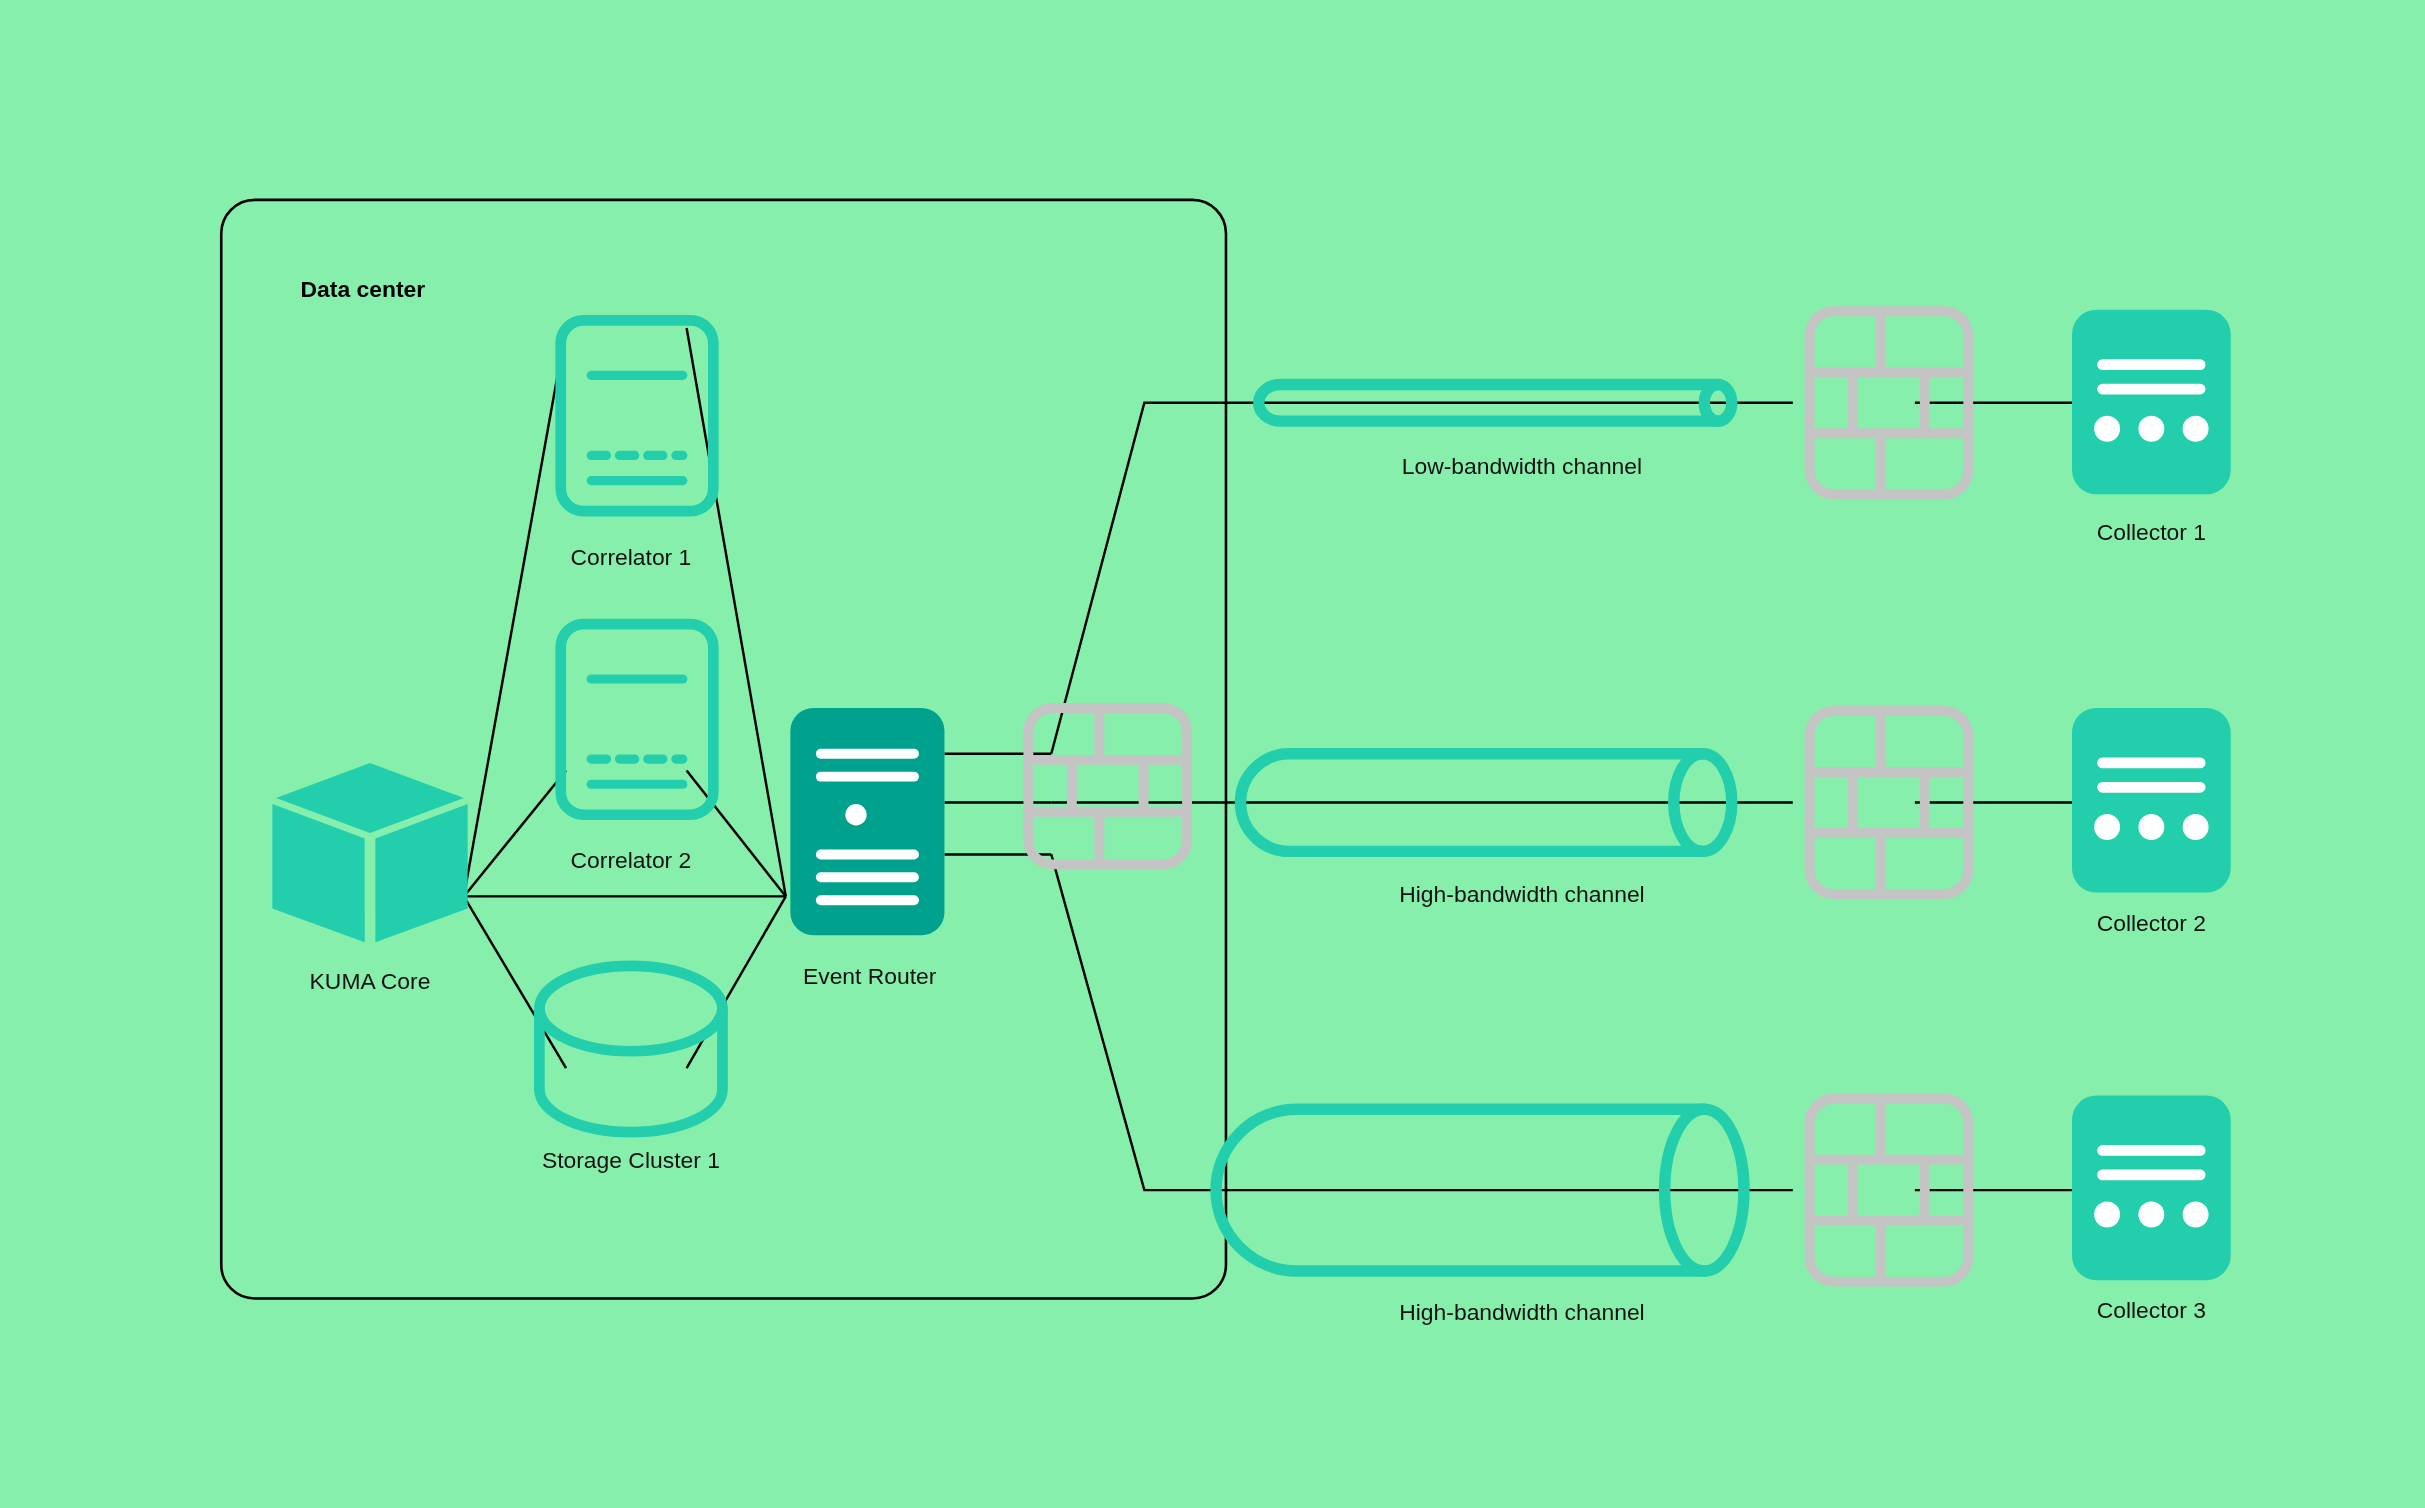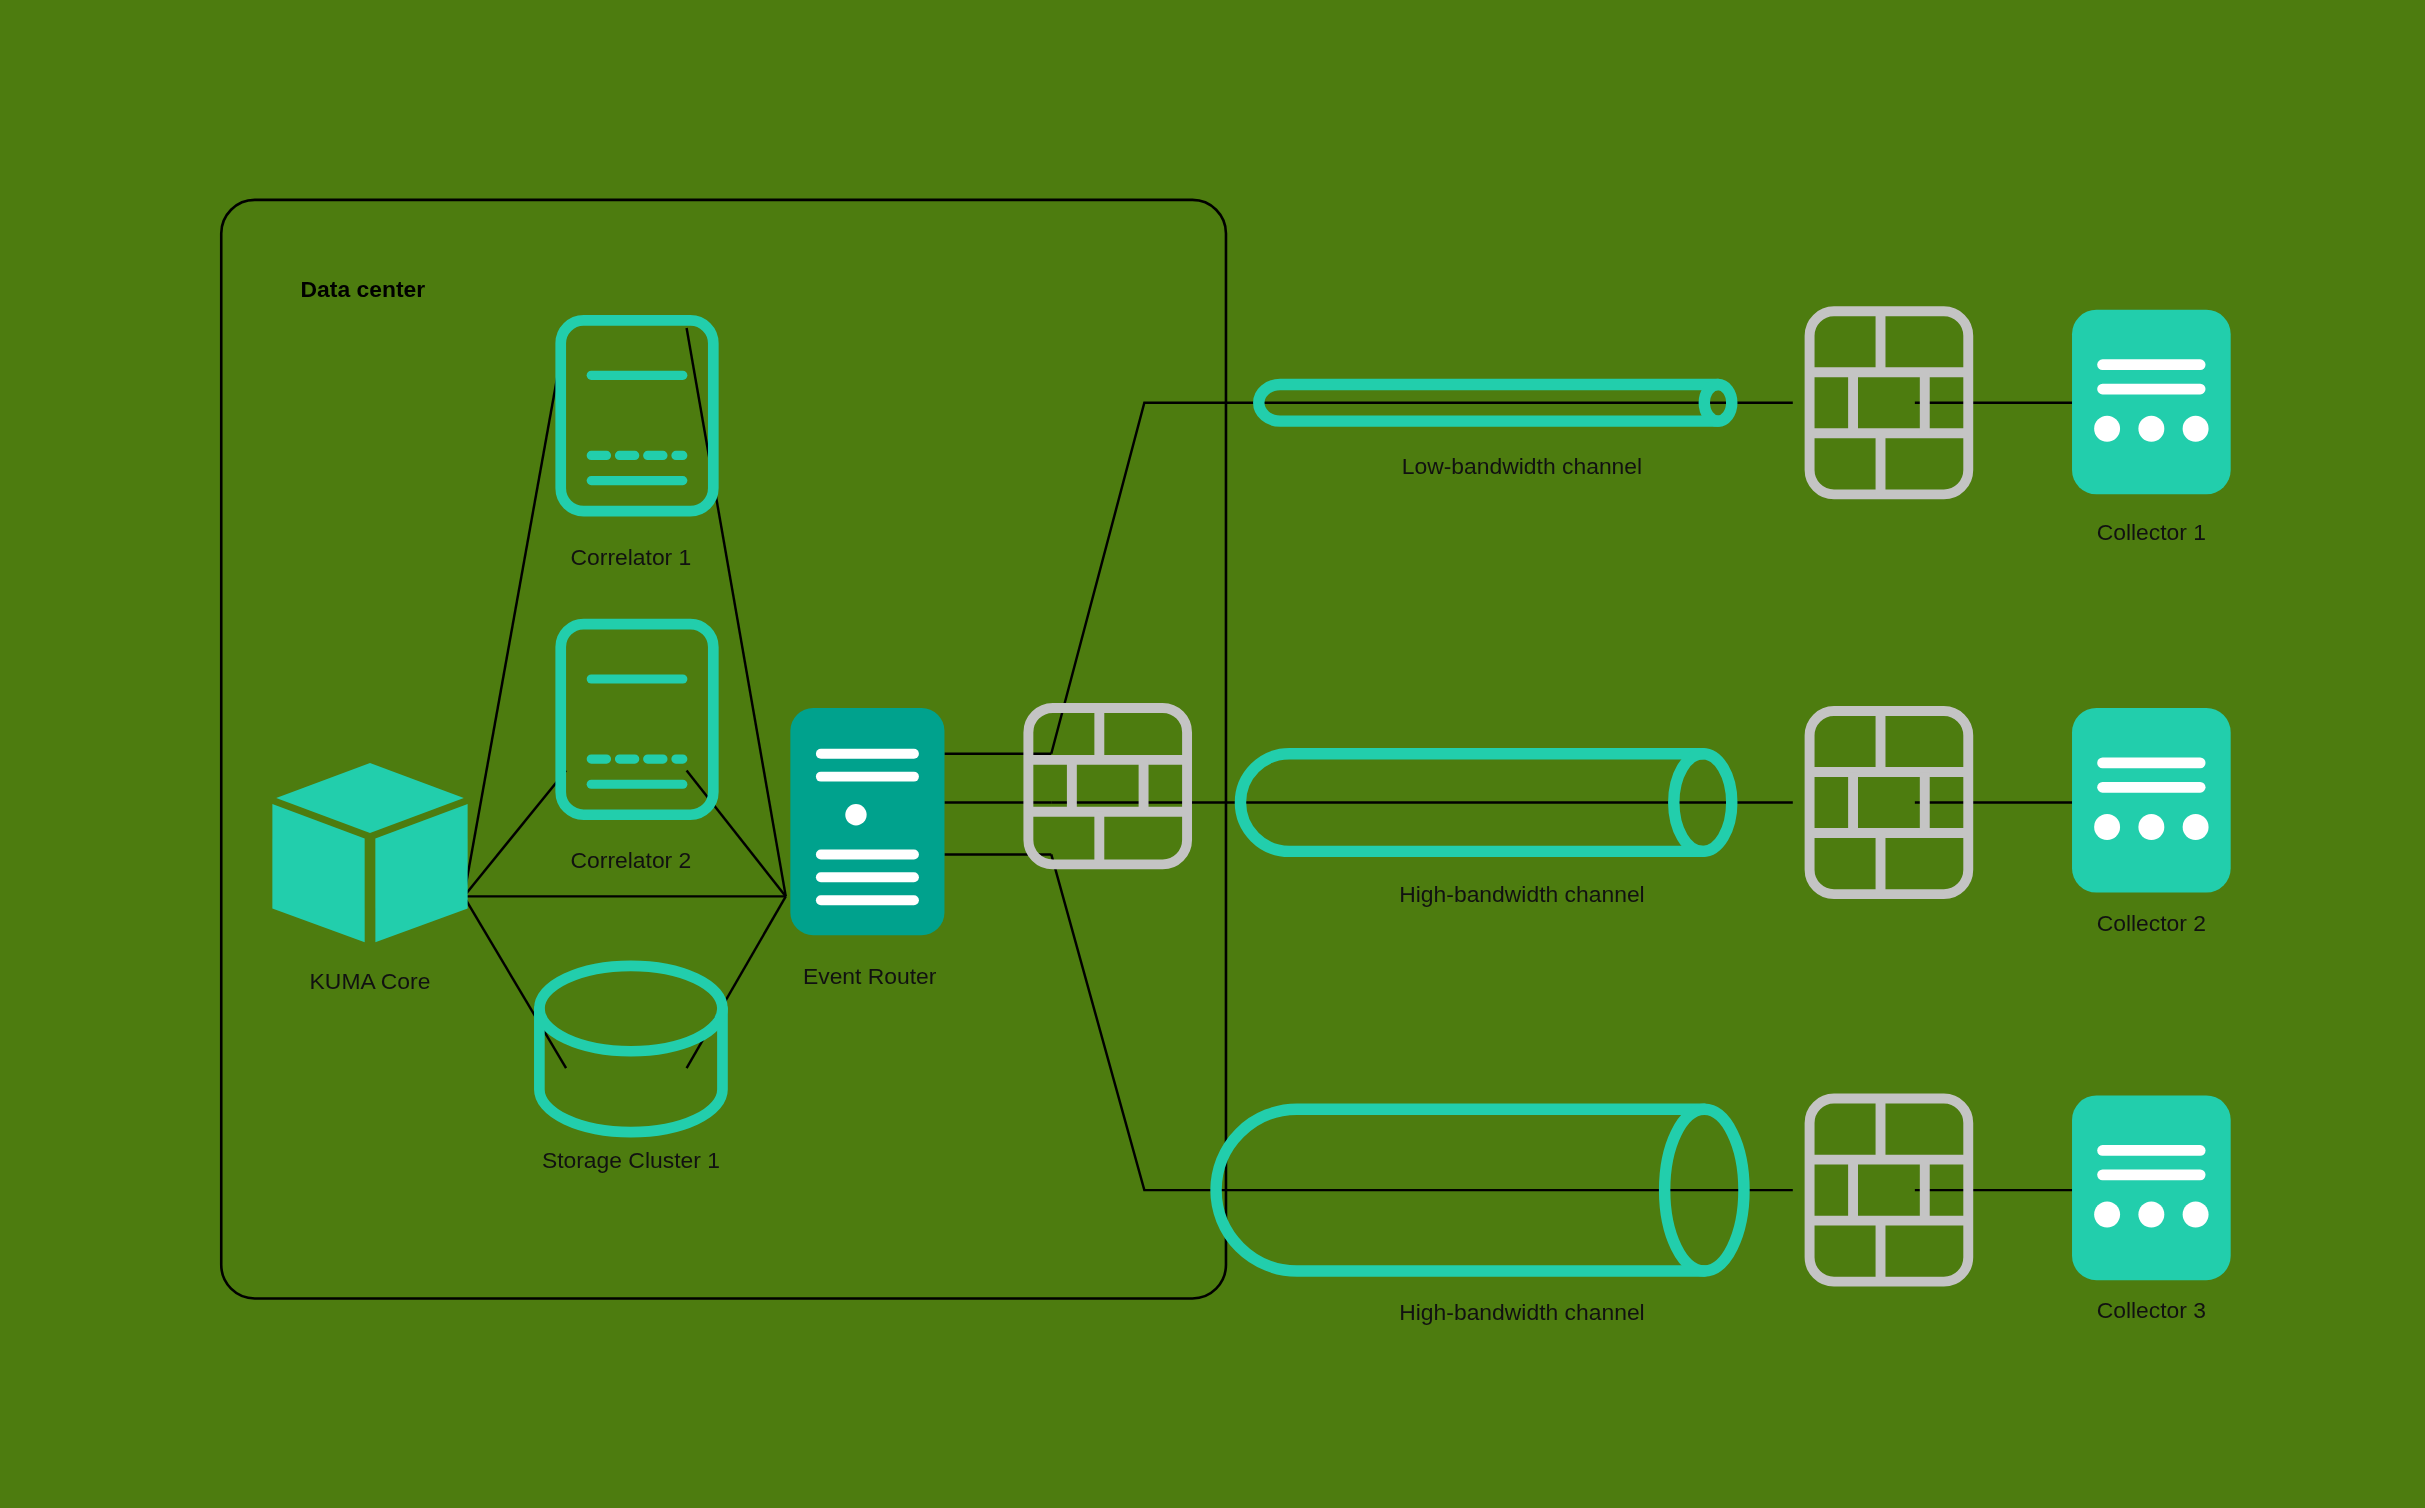--- a/index.html
+++ b/index.html
@@ -10,21 +10,21 @@
   body {
     width: 2426px;
     height: 1509px;
     font-family: "Liberation Sans", sans-serif;
     overflow: hidden;
   }
   #diagram-root {
     position: relative;
     width: 2426px;
     height: 1509px;
-    background: #4d7c0f;
+    background: #86efac;
   }
   svg#diagram-canvas {
     position: absolute;
     top: 0;
     left: 0;
     width: 2426px;
     height: 1509px;
     display: block;
   }
   .node-label {

